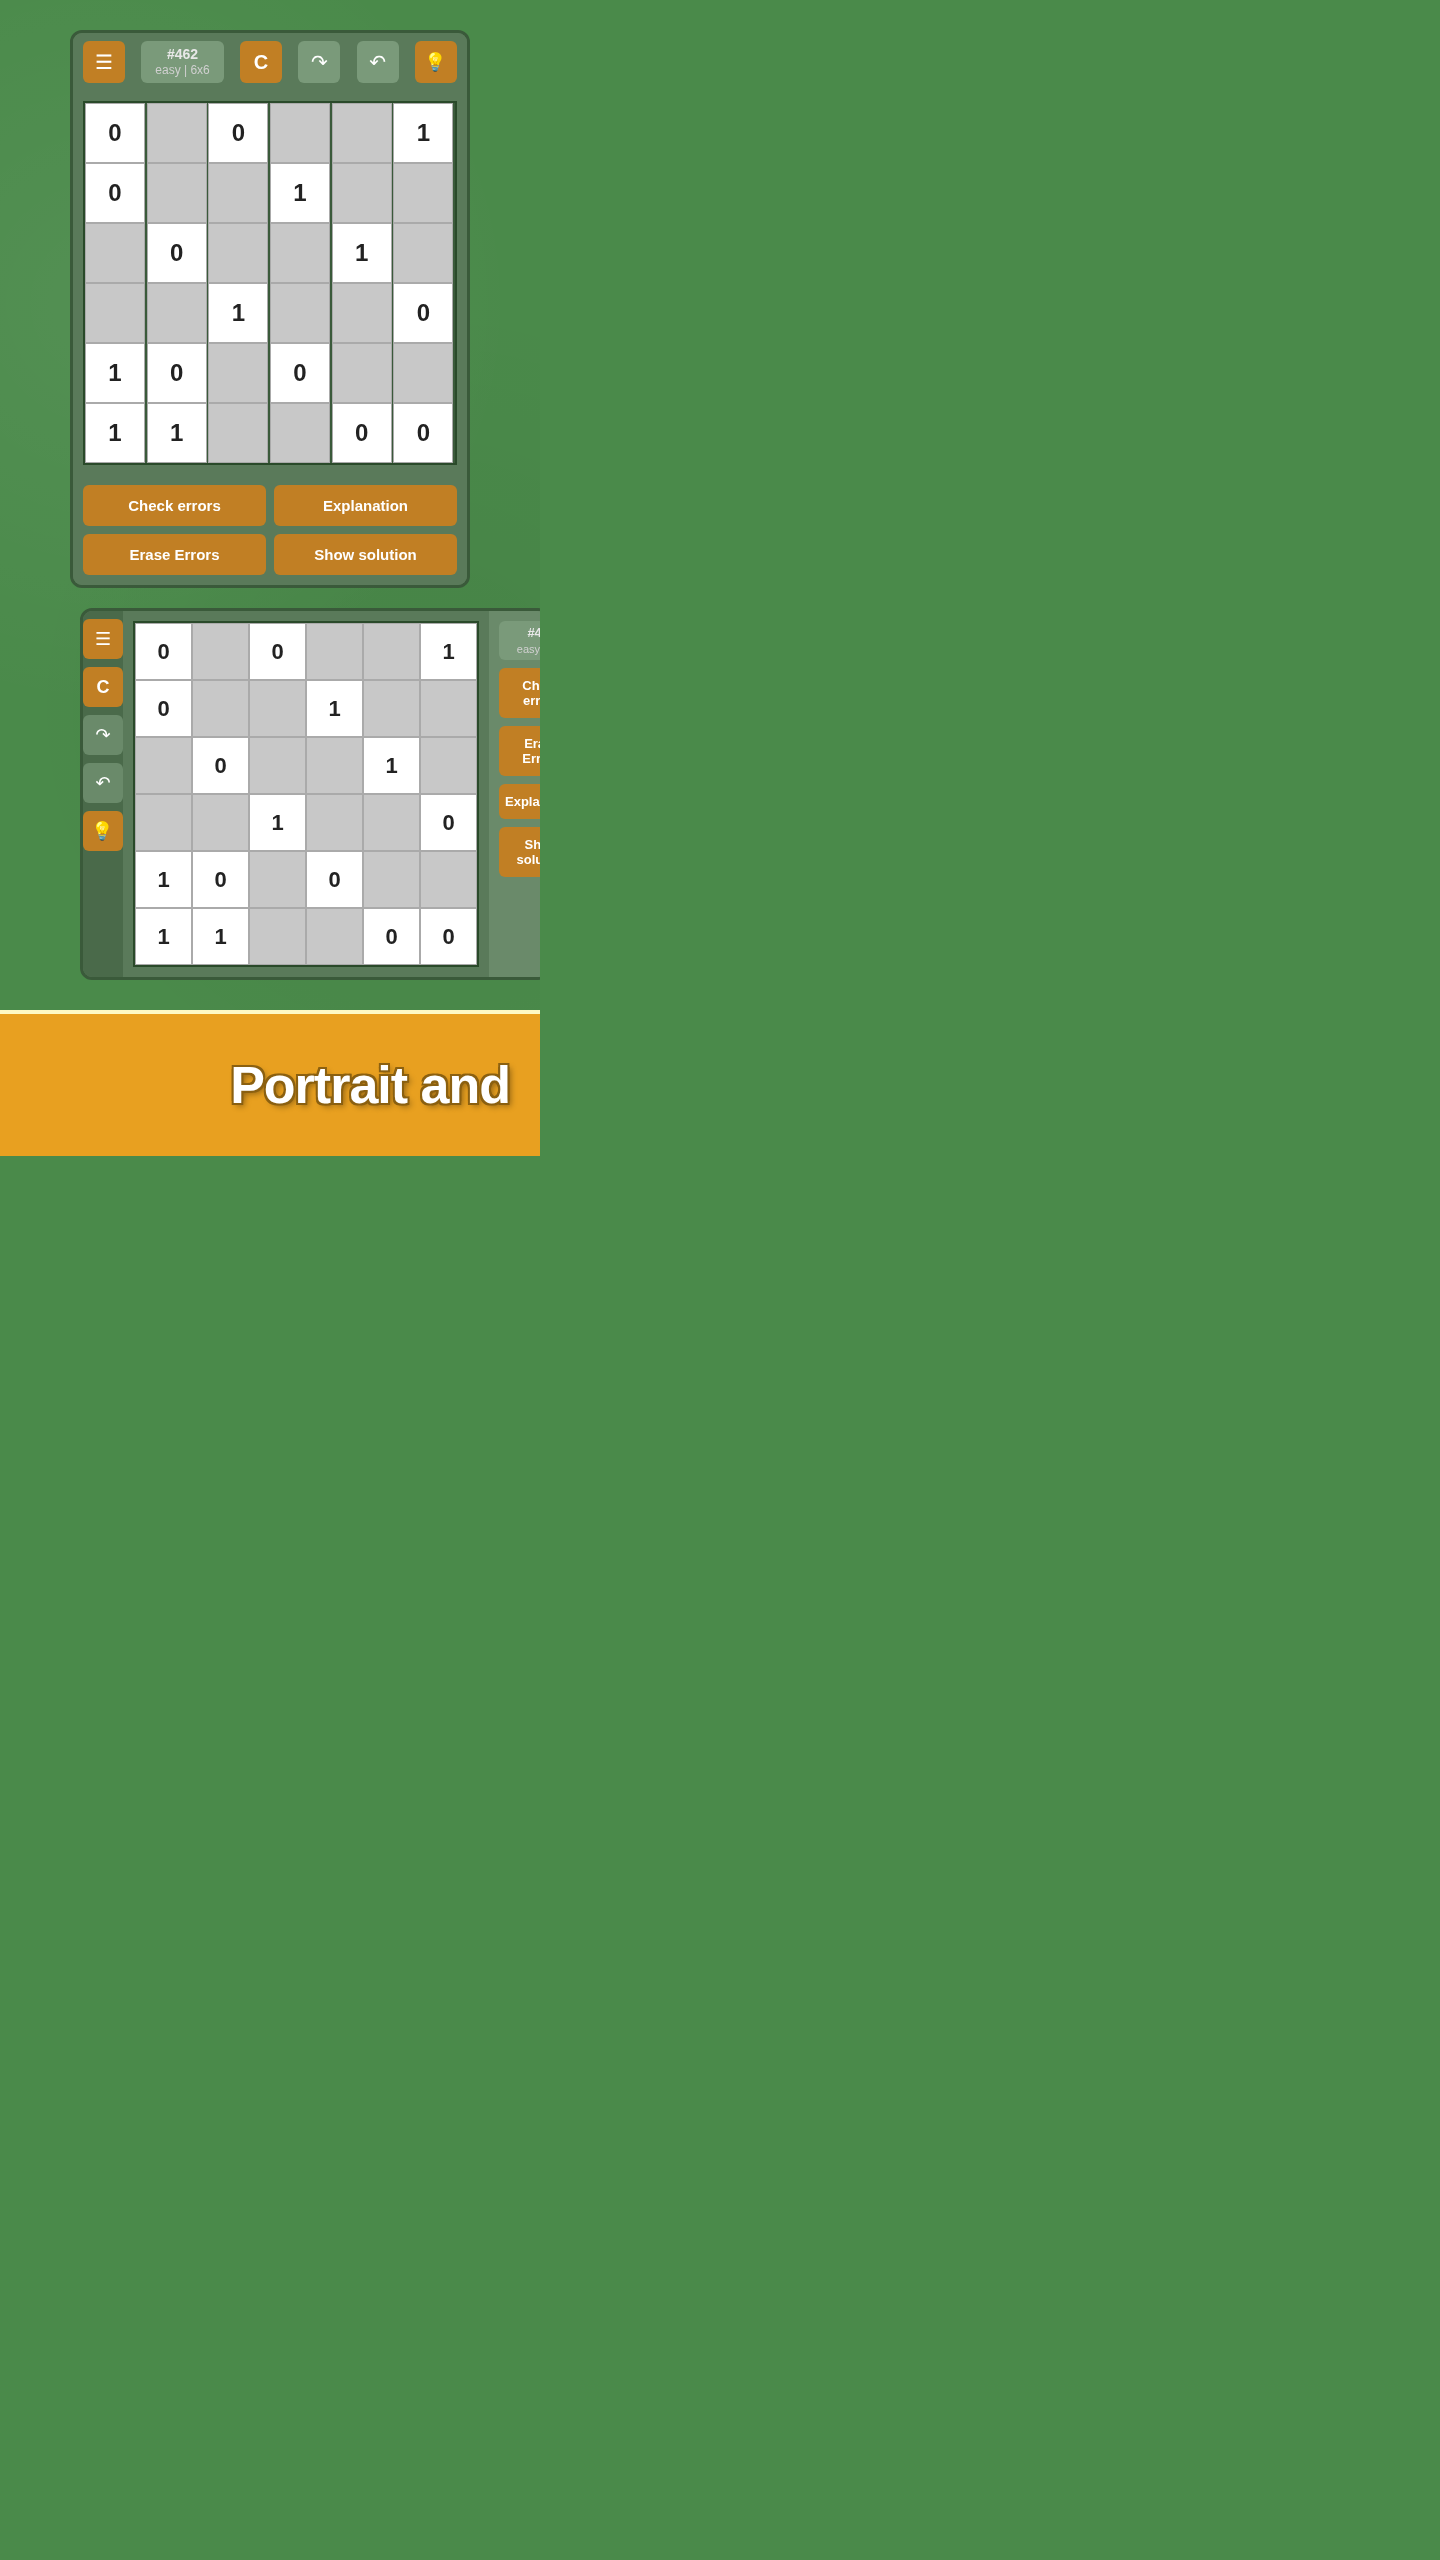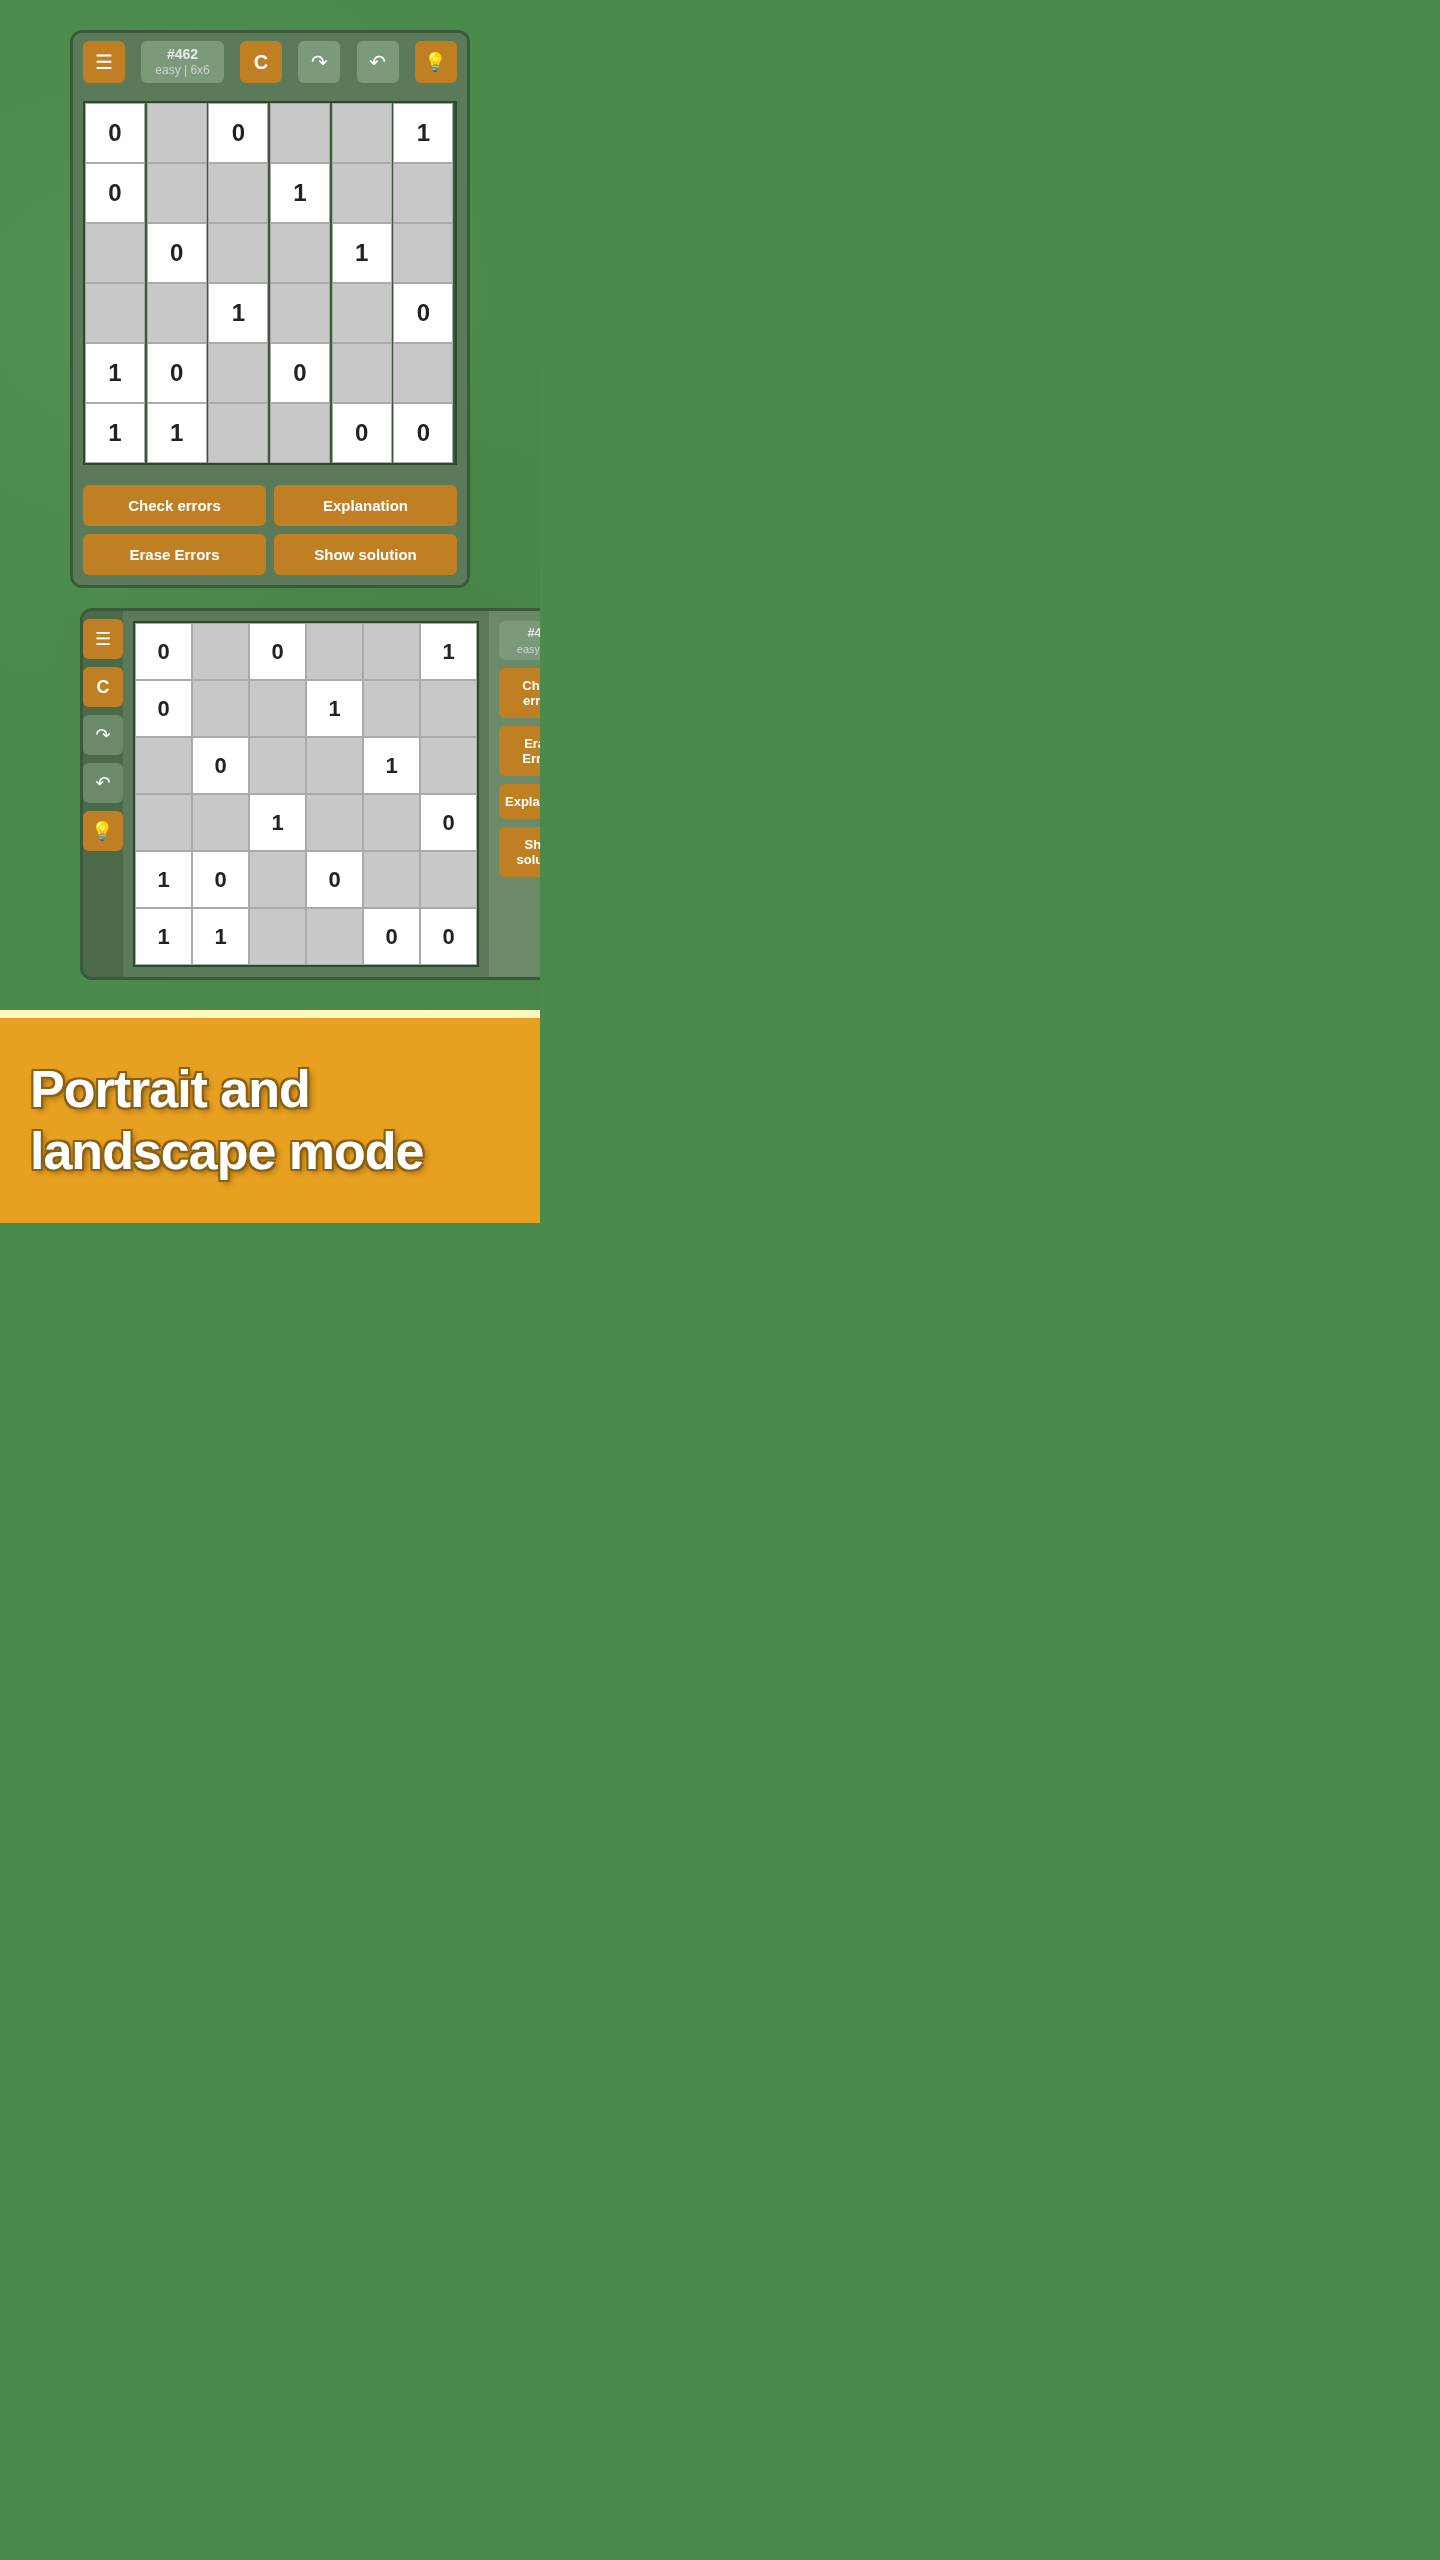--- a/index.html
+++ b/index.html
@@ -237,22 +237,22 @@
       font-weight: bold;
       padding: 10px 6px;
       cursor: pointer;
       text-align: center;
     }
 
     
     .bottom-banner {
       background: #e8a020;
       padding: 40px 30px;
-      text-align: left;
-      border-top: 8px solid #fef9c3;
+      text-align: right;
+      border-top: 4px solid #fef9c3;
     }
 
     .banner-text {
       color: white;
       font-size: 52px;
       font-weight: 900;
       text-shadow: 2px 2px 0 #8B6010, -2px 2px 0 #8B6010, 2px -2px 0 #8B6010, -2px -2px 0 #8B6010, 3px 3px 6px rgba(0,0,0,0.4);
       line-height: 1.2;
       letter-spacing: -1px;
     }
@@ -399,14 +399,13 @@
       <button class="landscape-action-btn">Erase Errors</button>
       <button class="landscape-action-btn">Explanation</button>
       <button class="landscape-action-btn">Show solution</button>
     </div>
   </div>
 
 </div>
 
 <div class="bottom-banner">
   <div class="banner-text">Portrait and</div>
-  <div class="banner-text">landscape mode</div>
 </div>
 
 </body></html>

